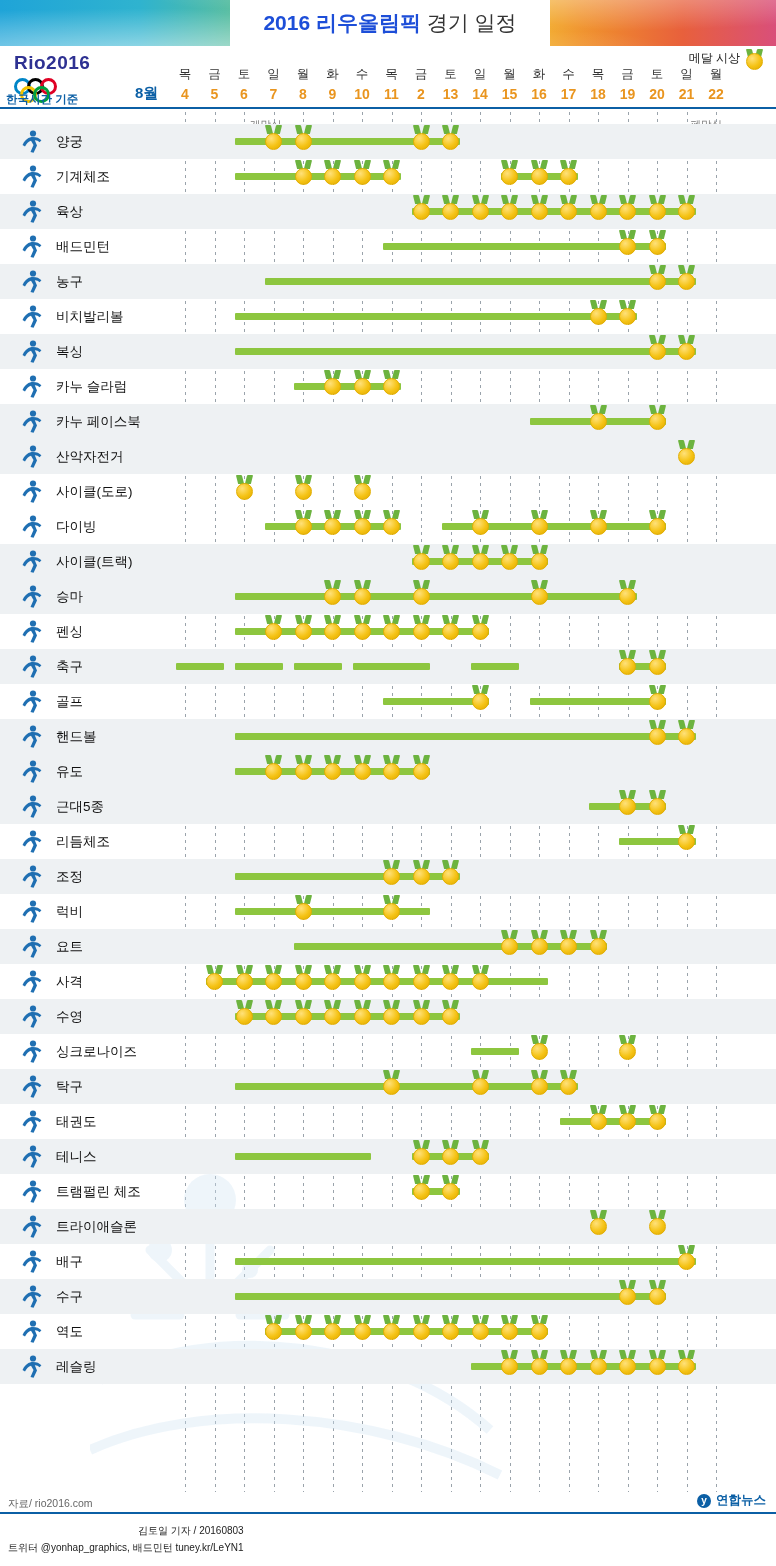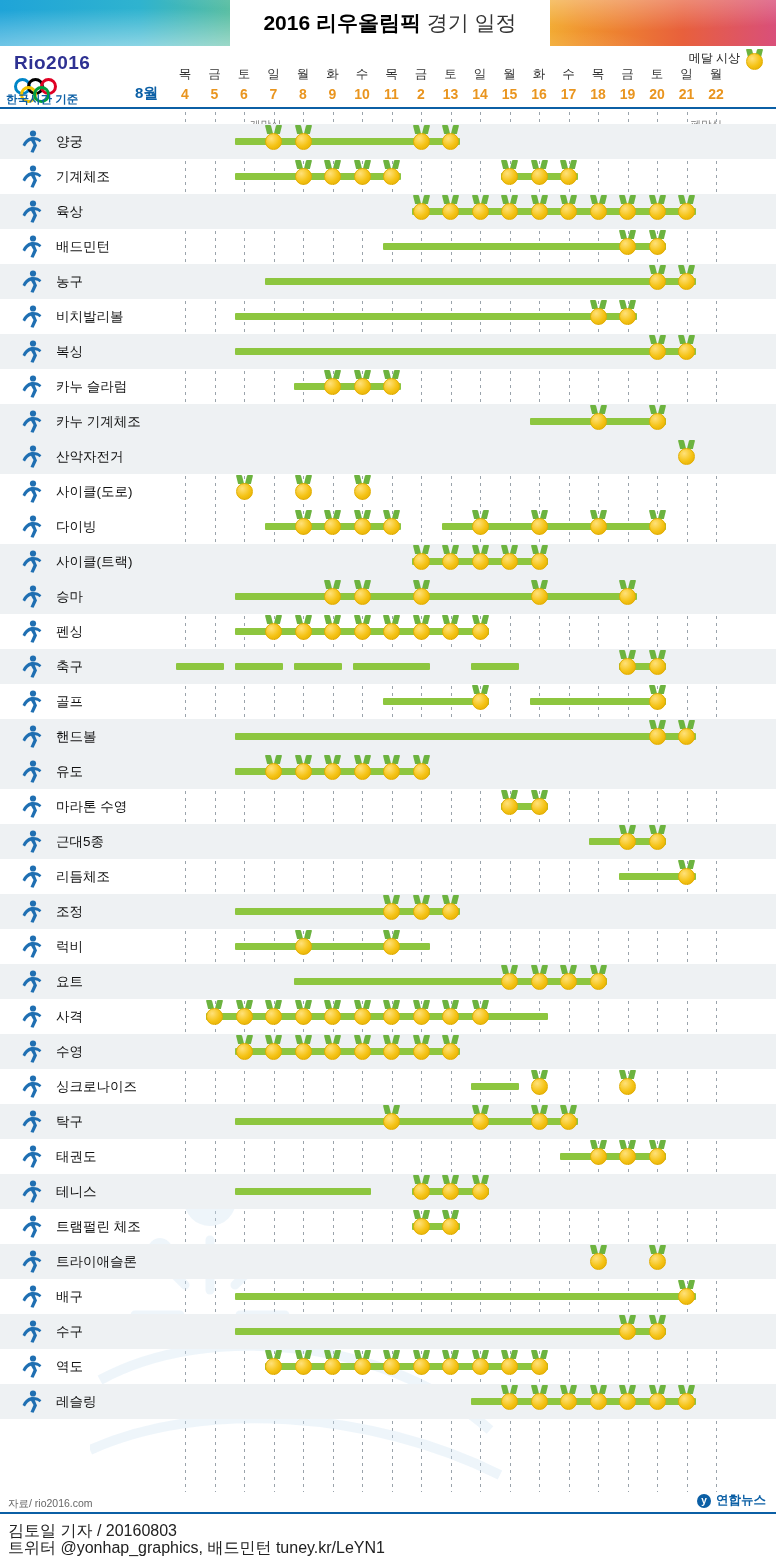--- a/index.html
+++ b/index.html
@@ -29,21 +29,21 @@
                 radial-gradient(ellipse at 72% -40%, rgba(255,255,255,.5), rgba(255,255,255,0) 55%);
   }
   .header .title-plate {
     position:absolute; left:230px; top:0; width:320px; height:46px;
     background:#ffffff;
     display:flex; align-items:center; justify-content:center;
   }
   .header .title {
     font-size:21px; color:#111; white-space:nowrap;
   }
-  .header .title b { color:#000000; font-weight:bold; }
+  .header .title b { color:#1d4ed8; font-weight:bold; }
   .header .title span.sub { color:#333; font-weight:normal; }
 
   
   .logo-box {
     position:absolute; left:0; top:46px; width:150px; height:74px;
     background:#fff;
   }
   .rio-word { position:absolute; left:14px; top:52px; font-size:19px; color:#2e3192; font-weight:bold; letter-spacing:.5px;}
   .rings { position:absolute; left:14px; top:78px; }
   .ring { position:absolute; width:17px; height:17px; border:3px solid #000; border-radius:50%;}
@@ -130,21 +130,21 @@
   .foot-rule { position:absolute; left:0; top:1512px; width:776px; height:2px; background:#0b5fa5;}
   .yonhap {
     position:absolute; right:10px; top:1492px; display:flex; align-items:center; gap:5px;
     font-size:12.5px; color:#0b5fa5; font-weight:bold;
   }
   .yonhap .ymark {
     width:14px;height:14px;border-radius:50%;background:#0b5fa5;color:#fff;
     font-size:10px;display:flex;align-items:center;justify-content:center;
   }
   .byline {
-    position:absolute; left:8px; top:1522px; font-size:16px; color:#222; line-height:17px;
+    position:absolute; left:8px; top:1522px; font-size:10px; color:#222; line-height:17px;text-align:right;
   }
 
   
   .wm { position:absolute; left:90px; top:1130px; width:420px; height:360px; opacity:.35; pointer-events:none;}
 </style>
 </head>
 <body>
 
 <div id="page">
 
@@ -391,21 +391,21 @@
         <span class="ribbon" style="left: 354.5px;"></span>
         <span class="medal" style="left: 353.5px;"></span>
         <span class="ribbon" style="left: 384px;"></span>
         <span class="medal" style="left: 383px;"></span>
       </div>
       <div class="row alt">
         <span class="icon"><svg viewBox="0 0 28 28" width="28" height="28" aria-hidden="true">
             <circle cx="17" cy="5.5" r="3.1" fill="#1f6fb2"></circle>
             <path d="M15.5 9 C11 10, 8 13, 6.5 17 L9 18.5 C10.5 15.5 12.5 13.6 15 12.8 L17.5 17 L14.5 24 L17.6 24.8 L21 17.6 L18.8 12.2 C20.6 12.1 22.4 12.8 23.6 14.2 L25.4 12.2 C23.2 9.8 19.6 8.6 15.5 9 Z" fill="#1f6fb2"></path>
           </svg></span>
-        <span class="name">카누 기계체조</span>
+        <span class="name">카누 페이스북</span>
         <div class="bar" style="left: 530px; width: 136px;"></div>
         <span class="ribbon" style="left: 590.5px;"></span>
         <span class="medal" style="left: 589.5px;"></span>
         <span class="ribbon" style="left: 649.5px;"></span>
         <span class="medal" style="left: 648.5px;"></span>
       </div>
       <div class="row alt">
         <span class="icon"><svg viewBox="0 0 28 28" width="28" height="28" aria-hidden="true">
             <circle cx="17" cy="5.5" r="3.1" fill="#1f6fb2"></circle>
             <path d="M15.5 9 C11 10, 8 13, 6.5 17 L9 18.5 C10.5 15.5 12.5 13.6 15 12.8 L17.5 17 L14.5 24 L17.6 24.8 L21 17.6 L18.8 12.2 C20.6 12.1 22.4 12.8 23.6 14.2 L25.4 12.2 C23.2 9.8 19.6 8.6 15.5 9 Z" fill="#1f6fb2"></path>
@@ -566,32 +566,20 @@
         <span class="ribbon" style="left: 295.5px;"></span>
         <span class="medal" style="left: 294.5px;"></span>
         <span class="ribbon" style="left: 325px;"></span>
         <span class="medal" style="left: 324px;"></span>
         <span class="ribbon" style="left: 354.5px;"></span>
         <span class="medal" style="left: 353.5px;"></span>
         <span class="ribbon" style="left: 384px;"></span>
         <span class="medal" style="left: 383px;"></span>
         <span class="ribbon" style="left: 413.5px;"></span>
         <span class="medal" style="left: 412.5px;"></span>
-      </div>
-      <div class="row">
-        <span class="icon"><svg viewBox="0 0 28 28" width="28" height="28" aria-hidden="true">
-            <circle cx="17" cy="5.5" r="3.1" fill="#1f6fb2"></circle>
-            <path d="M15.5 9 C11 10, 8 13, 6.5 17 L9 18.5 C10.5 15.5 12.5 13.6 15 12.8 L17.5 17 L14.5 24 L17.6 24.8 L21 17.6 L18.8 12.2 C20.6 12.1 22.4 12.8 23.6 14.2 L25.4 12.2 C23.2 9.8 19.6 8.6 15.5 9 Z" fill="#1f6fb2"></path>
-          </svg></span>
-        <span class="name">마라톤 수영</span>
-        <div class="bar" style="left: 500.5px; width: 47.5px;"></div>
-        <span class="ribbon" style="left: 502px;"></span>
-        <span class="medal" style="left: 501px;"></span>
-        <span class="ribbon" style="left: 531.5px;"></span>
-        <span class="medal" style="left: 530.5px;"></span>
       </div>
       <div class="row alt">
         <span class="icon"><svg viewBox="0 0 28 28" width="28" height="28" aria-hidden="true">
             <circle cx="17" cy="5.5" r="3.1" fill="#1f6fb2"></circle>
             <path d="M15.5 9 C11 10, 8 13, 6.5 17 L9 18.5 C10.5 15.5 12.5 13.6 15 12.8 L17.5 17 L14.5 24 L17.6 24.8 L21 17.6 L18.8 12.2 C20.6 12.1 22.4 12.8 23.6 14.2 L25.4 12.2 C23.2 9.8 19.6 8.6 15.5 9 Z" fill="#1f6fb2"></path>
           </svg></span>
         <span class="name">근대5종</span>
         <div class="bar" style="left: 589px; width: 77px;"></div>
         <span class="ribbon" style="left: 620px;"></span>
         <span class="medal" style="left: 619px;"></span>

